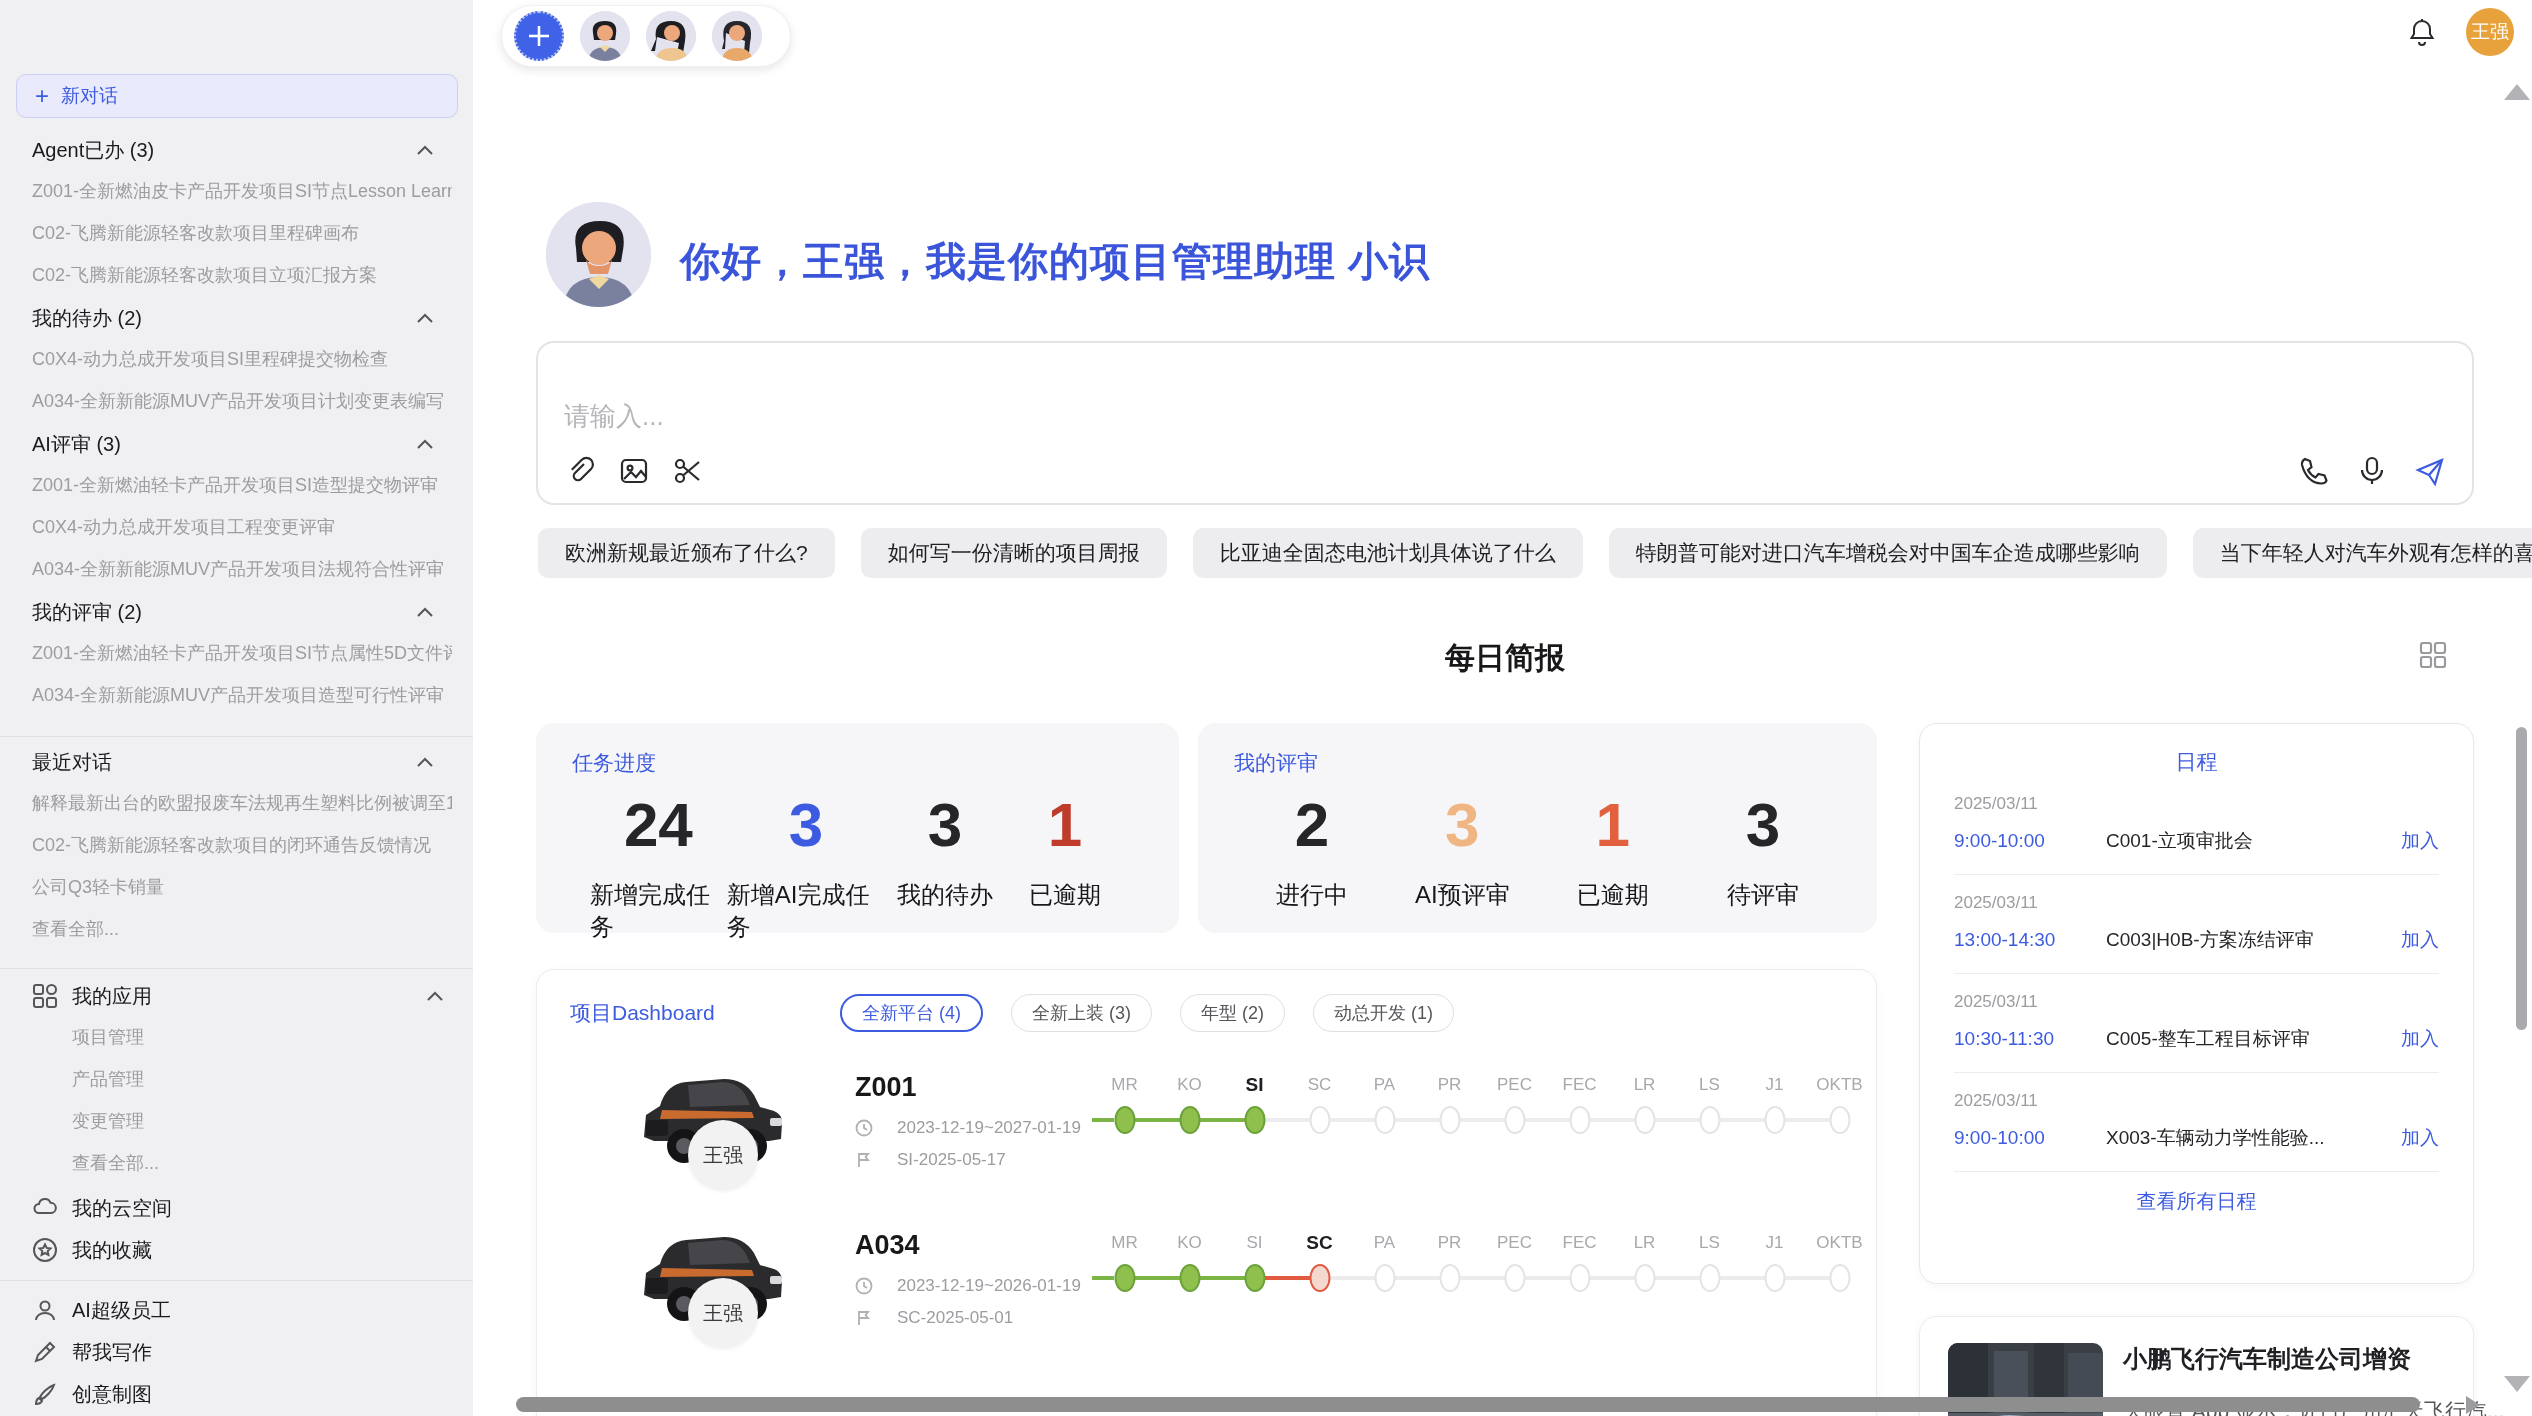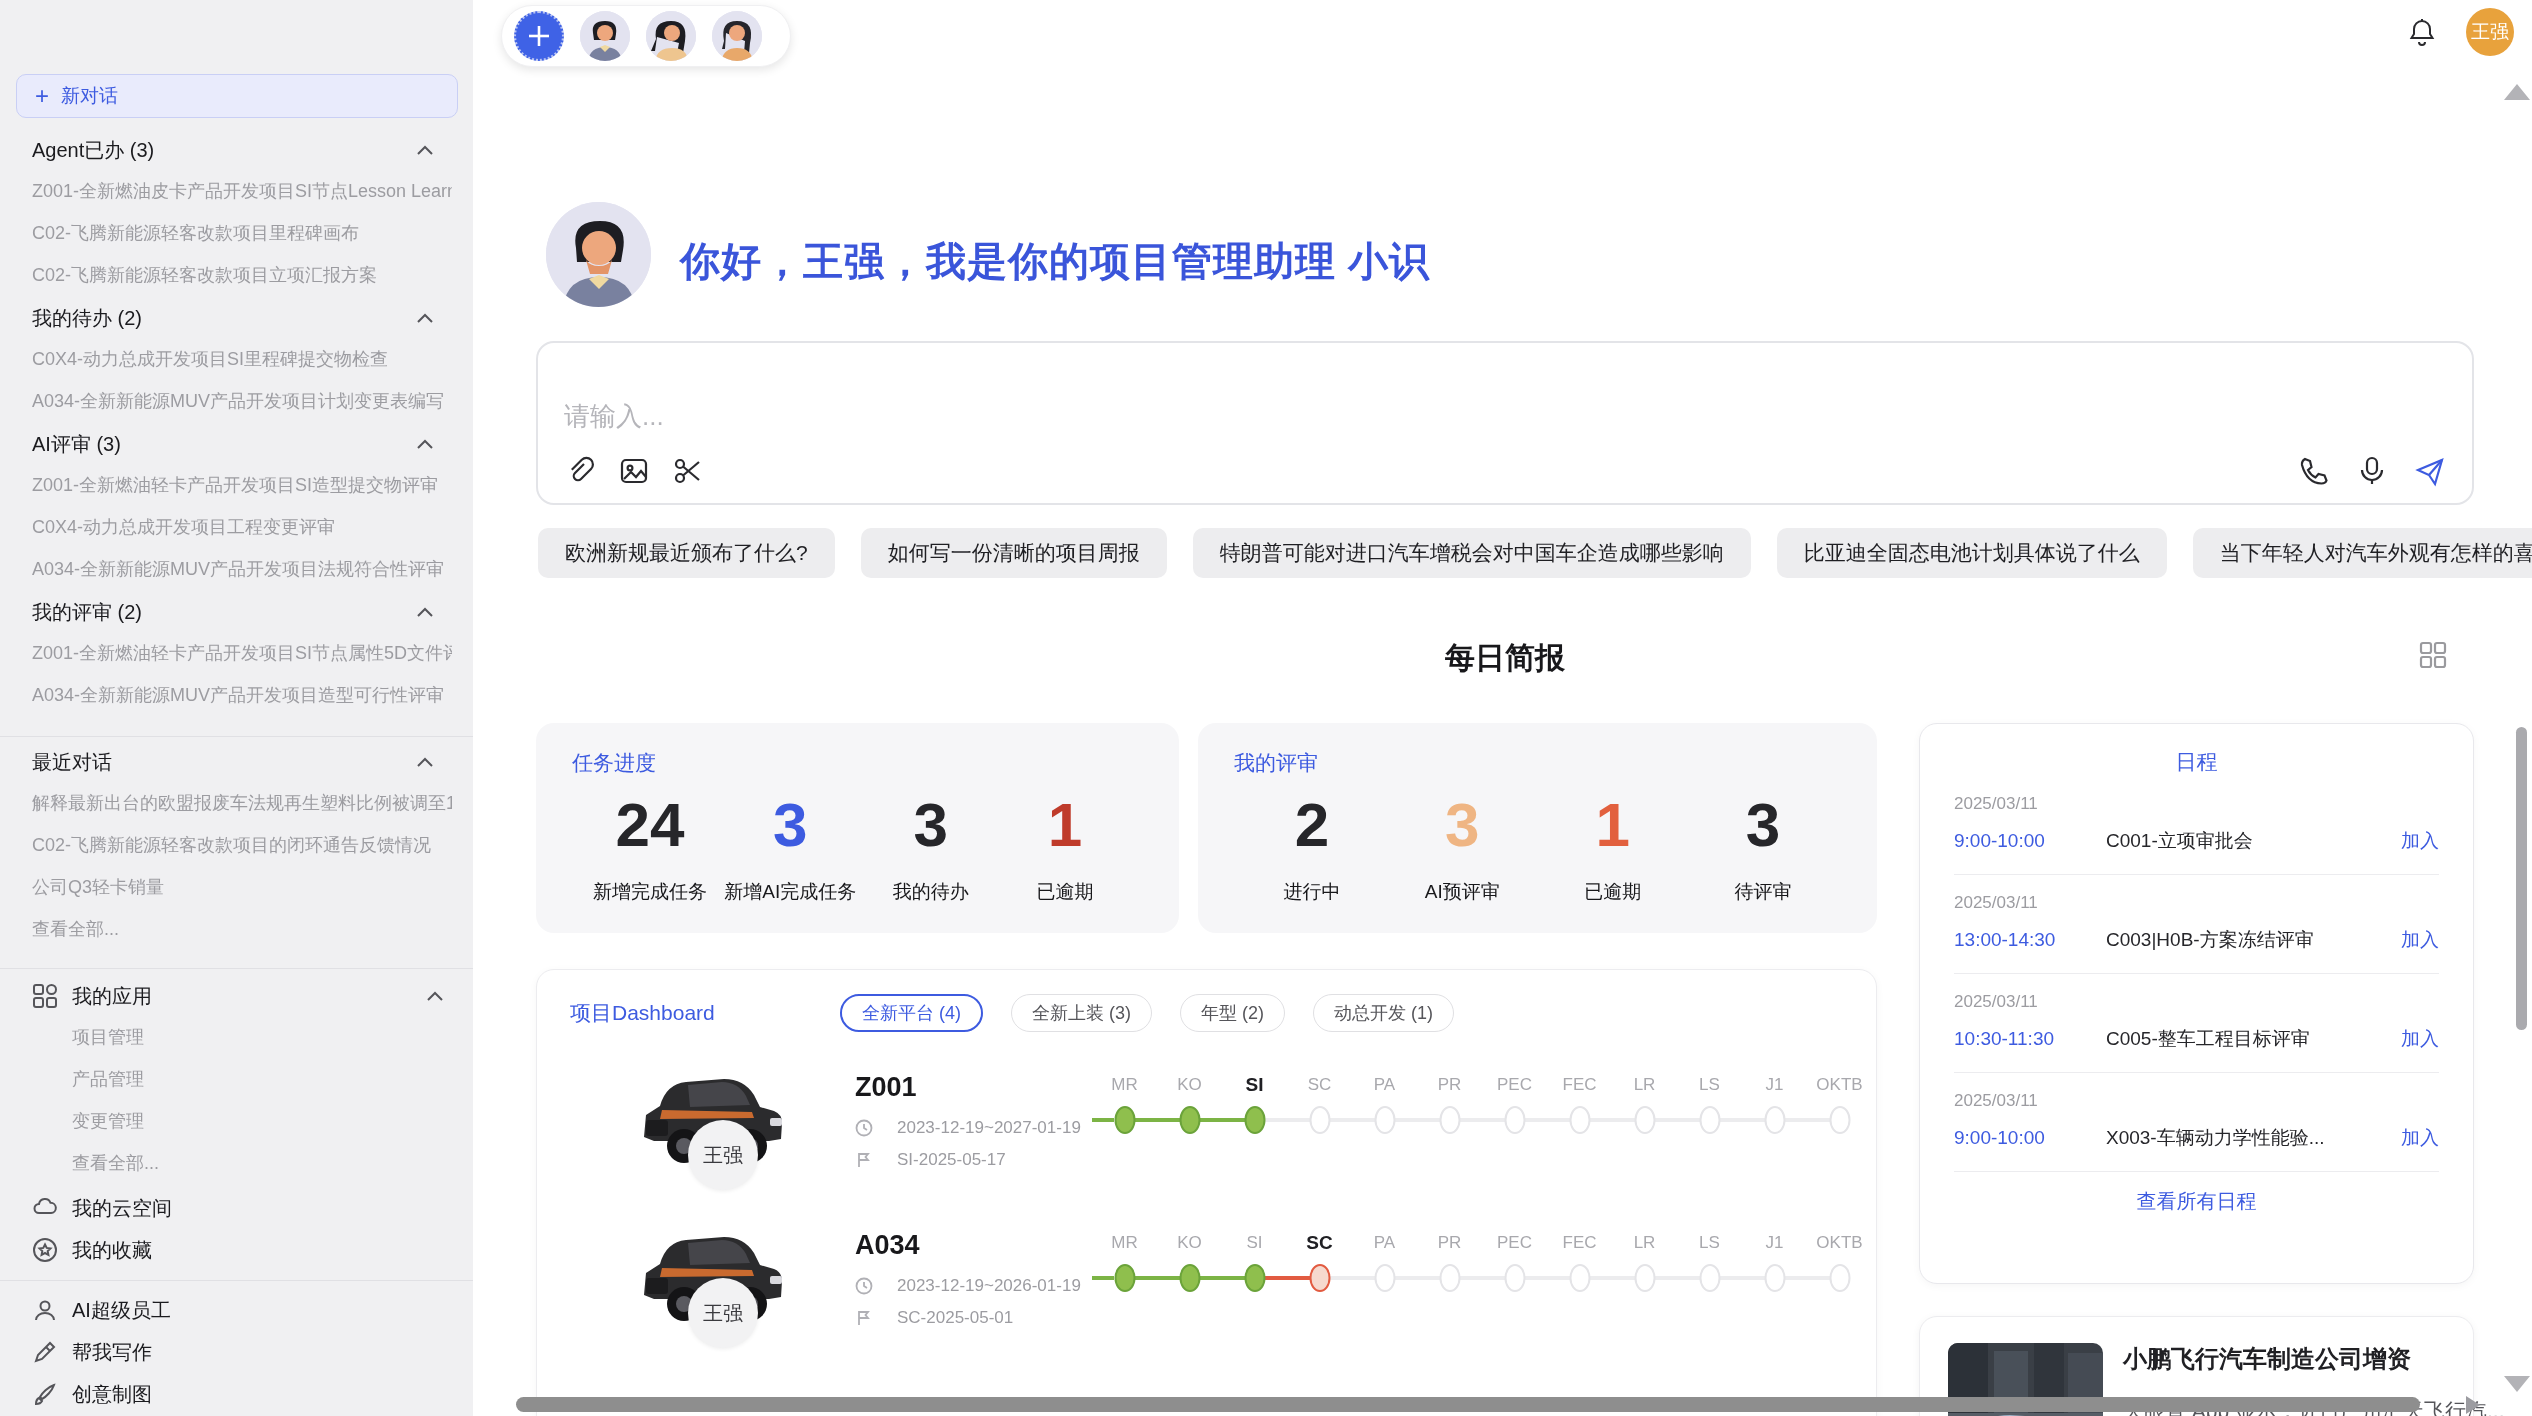--- a/index.html
+++ b/index.html
@@ -51,21 +51,21 @@
 
   
   .daily-title { position:absolute; left:536px; top:638px; width:1938px; text-align:center; font-size:30px; font-weight:700; color:#18181b; }
   .daily-grid-icon { position:absolute; left:2418px; top:640px; width:30px; height:30px; color:#9a9a9e; cursor:pointer; }
 
   .statcard { position:absolute; top:723px; height:210px; background:#f6f6f8; border-radius:18px; padding:26px 36px; }
   .statcard .card-title { font-size:21px; color:#3d5be0; }
   .stats { display:flex; justify-content:space-between; margin-top:10px; padding:0 18px; }
   .stat { display:flex; flex-direction:column; align-items:center; min-width:120px; }
   .stat .num { font-size:62px; font-weight:600; line-height:76px; }
-  .stat .lab { font-size:19px; color:#18181b; margin-top:16px; }
+  .stat .lab { font-size:24px; color:#18181b; margin-top:16px; }
   .n-dark { color:#26262a; } .n-blue { color:#3d5be0; } .n-red { color:#bf3b2b; }
   .n-orange { color:#efb583; } .n-orangered { color:#e2603e; }
 
   
   .schedule { position:absolute; left:1919px; top:723px; width:555px; height:561px; background:#fff; border:1px solid #e8e8ec; border-radius:18px; box-shadow:0 2px 8px rgba(0,0,0,.04); padding:24px 34px 0 34px; }
   .schedule .sc-title { text-align:center; font-size:21px; color:#3d5be0; }
   .sc-entry { padding-top:18px; }
   .sc-date { font-size:17px; color:#9c9ca1; }
   .sc-main { display:grid; grid-template-columns:152px 1fr auto; align-items:center; margin-top:14px; padding-bottom:20px; }
   .sc-time { font-size:19px; color:#3d5be0; font-weight:500; }
@@ -358,22 +358,22 @@
             <path d="M4 15 l24-10 -7 24 -6-9 Z"></path>
             <line x1="15" y1="20" x2="28" y2="5"></line>
           </svg>
       </span>
     </div>
   </div>
 
   <div class="chips">
     <div class="chip">欧洲新规最近颁布了什么?</div>
     <div class="chip">如何写一份清晰的项目周报</div>
+    <div class="chip">比亚迪全固态电池计划具体说了什么</div>
     <div class="chip">特朗普可能对进口汽车增税会对中国车企造成哪些影响</div>
-    <div class="chip">比亚迪全固态电池计划具体说了什么</div>
     <div class="chip">当下年轻人对汽车外观有怎样的喜好趋势</div>
   </div>
 
   <div class="daily-title">每日简报</div>
   <div class="daily-grid-icon">
     <svg viewBox="0 0 30 30" fill="none" stroke="currentColor" stroke-width="2.2">
         <rect x="3" y="3" width="10" height="10" rx="2"></rect>
         <rect x="17" y="3" width="10" height="10" rx="2"></rect>
         <rect x="3" y="17" width="10" height="10" rx="2"></rect>
         <rect x="17" y="17" width="10" height="10" rx="2"></rect>

